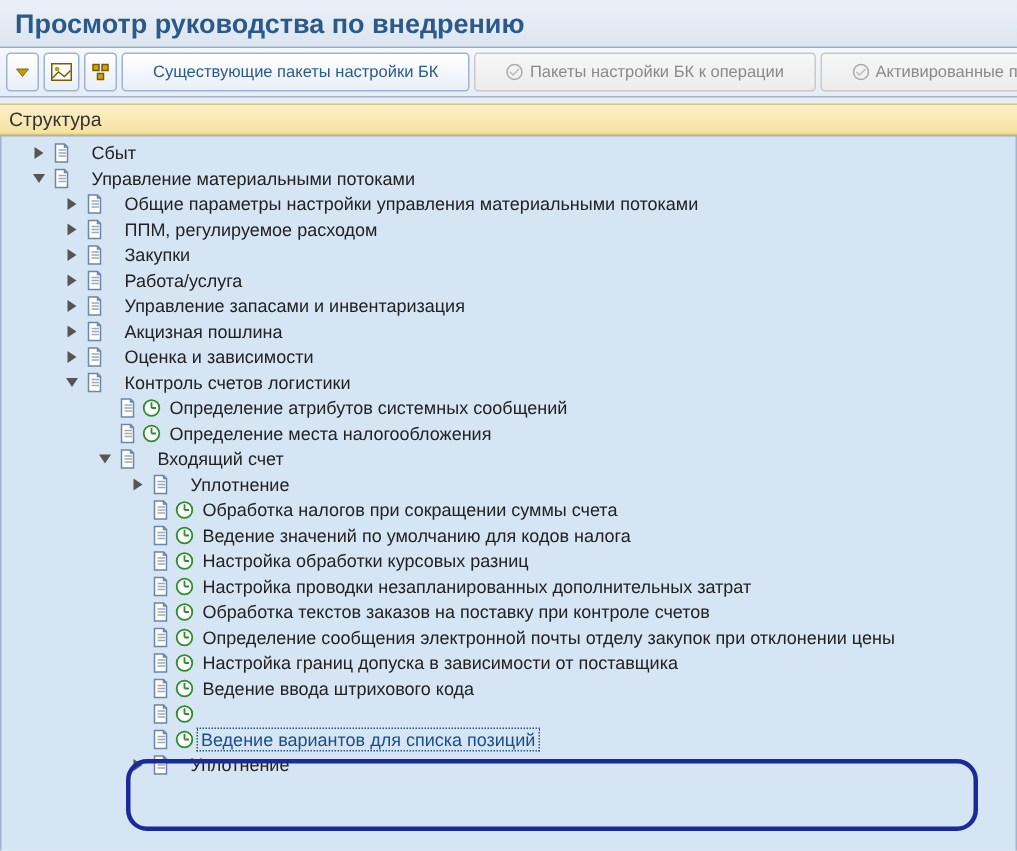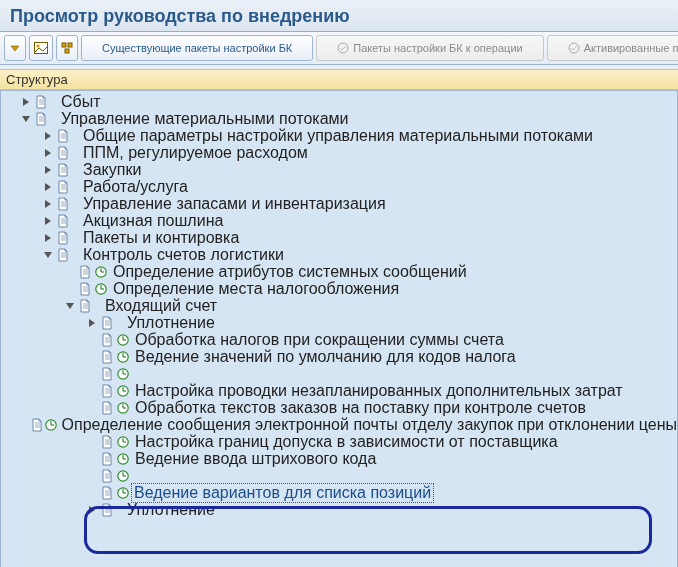--- a/index.html
+++ b/index.html
@@ -61,21 +61,21 @@
     margin: 0;
     height: calc(567px - 72px);
     overflow: auto;
     padding-top: 2px;
   }
   .row {
     display: flex;
     align-items: center;
     height: 17px;
     white-space: nowrap;
-    font-size: 16px;
+    font-size: 12px;
     color: #222;
   }
   .indent { display:inline-block; }
   .expander {
     width: 14px; height: 14px;
     display: inline-flex;
     align-items: center;
     justify-content: center;
     font-size: 9px;
     color: #555;
@@ -305,21 +305,21 @@
       <span class="doc-icon">
         <svg width="14" height="14" viewBox="0 0 14 14">
           <path d="M3 1 h6 l2 2 v10 h-8 z" fill="#ffffff" stroke="#6a86a8"></path>
           <path d="M9 1 v2 h2" fill="none" stroke="#6a86a8"></path>
           <line x1="5" y1="5" x2="10" y2="5" stroke="#9ab"></line>
           <line x1="5" y1="7" x2="10" y2="7" stroke="#9ab"></line>
           <line x1="5" y1="9" x2="10" y2="9" stroke="#9ab"></line>
         </svg>
       </span>
       <span style="display: inline-block; width: 8px;"></span>
-      <span class="label">Пакеты и контировка</span>
+      <span class="label">Оценка и зависимости</span>
     </div>
     <div class="row">
       <span class="indent" style="width: 40px;"></span>
       <span class="expander">
         <svg width="8" height="8" viewBox="0 0 8 8">
           <polygon points="0,1 8,1 4,7" fill="#555"></polygon>
         </svg>
       </span>
       <span class="doc-icon">
         <svg width="14" height="14" viewBox="0 0 14 14">
@@ -467,20 +467,21 @@
           <line x1="5" y1="9" x2="10" y2="9" stroke="#9ab"></line>
         </svg>
       </span>
       <span class="clock-icon">
         <svg width="14" height="14" viewBox="0 0 14 14">
           <circle cx="7" cy="7" r="5.2" fill="#fff" stroke="#2e8b2e" stroke-width="1.2"></circle>
           <line x1="7" y1="7" x2="7" y2="3.2" stroke="#2e8b2e" stroke-width="1.2"></line>
           <line x1="7" y1="7" x2="10" y2="7" stroke="#2e8b2e" stroke-width="1.2"></line>
         </svg>
       </span>
+      <span class="label">Настройка обработки курсовых разниц</span>
     </div>
     <div class="row">
       <span class="indent" style="width: 84px;"></span>
       <span class="expander"></span>
       <span class="doc-icon">
         <svg width="14" height="14" viewBox="0 0 14 14">
           <path d="M3 1 h6 l2 2 v10 h-8 z" fill="#ffffff" stroke="#6a86a8"></path>
           <path d="M9 1 v2 h2" fill="none" stroke="#6a86a8"></path>
           <line x1="5" y1="5" x2="10" y2="5" stroke="#9ab"></line>
           <line x1="5" y1="7" x2="10" y2="7" stroke="#9ab"></line>

